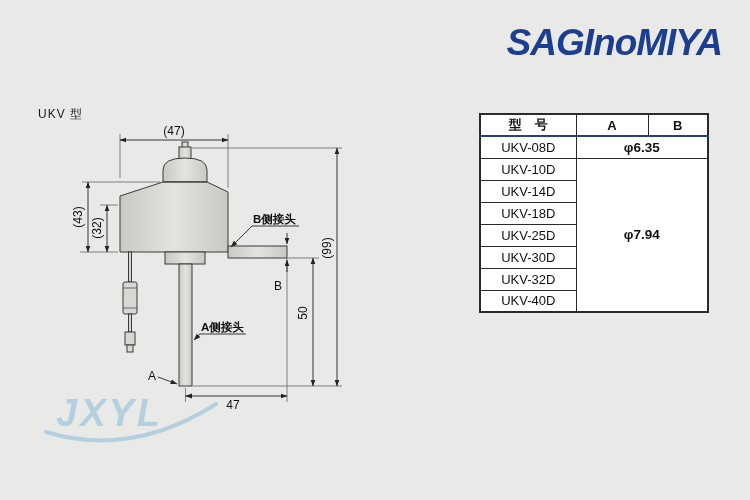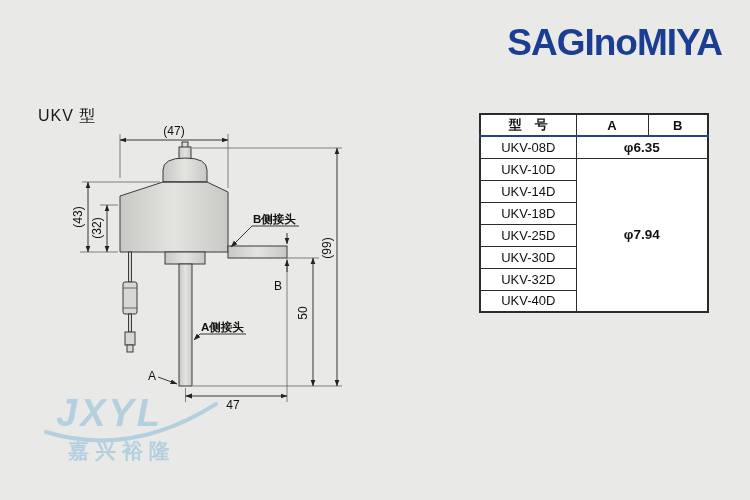--- a/index.html
+++ b/index.html
@@ -5,26 +5,26 @@
   * { margin:0; padding:0; box-sizing:border-box; }
   html,body { width:750px; height:500px; }
   body {
     position:relative;
     background:#e9eae7;
     font-family:"Liberation Sans", sans-serif;
     overflow:hidden;
   }
   .brand-logo {
     position:absolute; top:22px; right:28px;
-    font-size:37px; font-weight:bold; 
+    font-size:37px; font-weight:bold; font-style:italic;
     color:#1b3e92; letter-spacing:-1px; white-space:nowrap;
   }
   .drawing-title {
     position:absolute; left:38px; top:106px;
-    font-size:16px; color:#1a1a1a; letter-spacing:1px;
+    font-size:12px; color:#1a1a1a; letter-spacing:1px;
   }
   .drawing { position:absolute; left:30px; top:100px; }
 
   .spec-table {
     position:absolute; left:479px; top:113px;
     border-collapse:collapse; background:#ffffff;
     border:2px solid #2b2b2b;
   }
   .spec-table th, .spec-table td {
     border:1px solid #2b2b2b; text-align:center;
@@ -170,14 +170,13 @@
       <td class="model">UKV-40D</td>
     </tr>
   </tbody>
 </table>
 
 <div class="watermark">
   <svg class="wm-swoosh" width="190" height="60" viewBox="0 0 190 60">
     <path d="M10,38 Q95,64 180,10" fill="none" stroke="#a7cade" stroke-width="4" stroke-linecap="round"></path>
   </svg>
   <div class="wm-name">JXYL</div>
-  <div class="wm-company">嘉兴裕隆</div>
 </div>
 
 </body></html>

